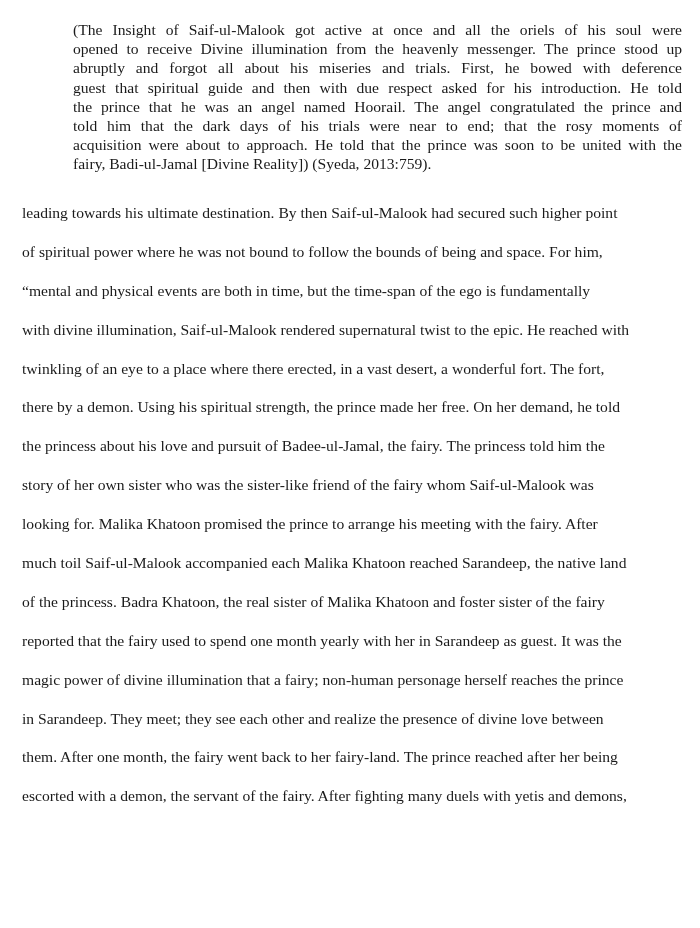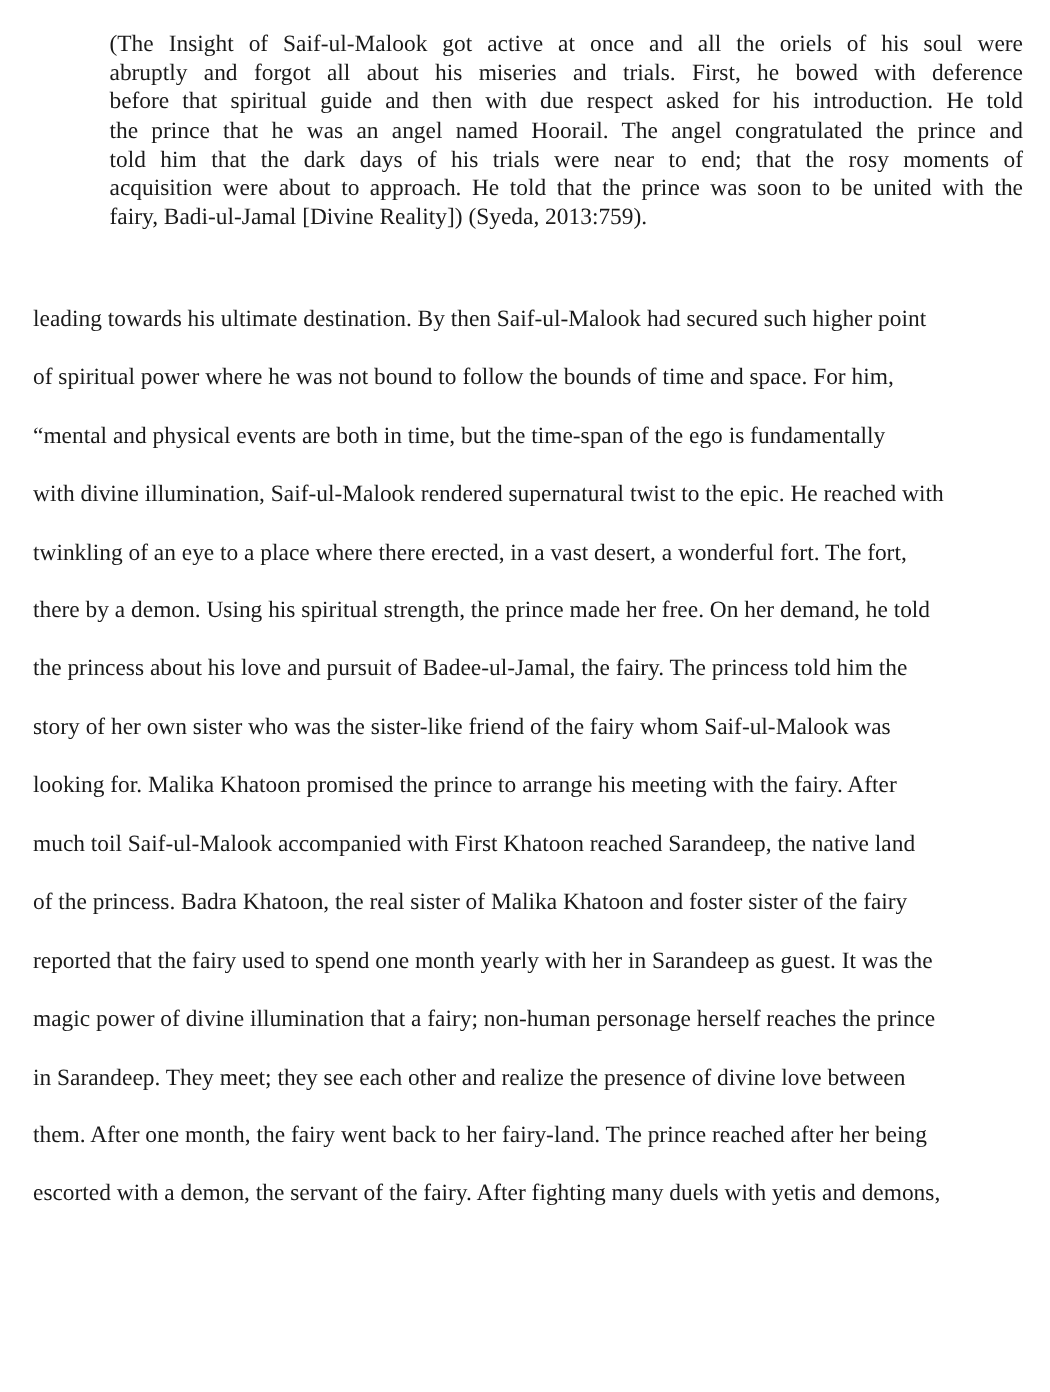--- a/index.html
+++ b/index.html
@@ -54,39 +54,40 @@
       height: 38.9px;
     }
   </style>
 </head>
 <body>
 
 <div class="page">
 
   <div class="block-quote">
     <span class="qline">(The Insight of Saif-ul-Malook got active at once and all the oriels of his soul were</span>
+    <span class="qline">opened to receive Divine illumination from the heavenly messenger. The prince stood up</span>
     <span class="qline">abruptly and forgot all about his miseries and trials. First, he bowed with deference</span>
-    <span class="qline">before that spiritual guide and then with due respect asked for his introduction. He told</span>
+    <span class="qline">guest that spiritual guide and then with due respect asked for his introduction. He told</span>
     <span class="qline">the prince that he was an angel named Hoorail. The angel congratulated the prince and</span>
     <span class="qline">told him that the dark days of his trials were near to end; that the rosy moments of</span>
     <span class="qline">acquisition were about to approach. He told that the prince was soon to be united with the</span>
     <span class="qline last">fairy, Badi-ul-Jamal [Divine Reality]) (Syeda, 2013:759).</span>
   </div>
 
   <div class="body-text">
     <span class="bline">leading towards his ultimate destination. By then Saif-ul-Malook had secured such higher point</span>
-    <span class="bline">of spiritual power where he was not bound to follow the bounds of time and space. For him,</span>
+    <span class="bline">of spiritual power where he was not bound to follow the bounds of being and space. For him,</span>
     <span class="bline">“mental and physical events are both in time, but the time-span of the ego is fundamentally</span>
     <span class="bline">with divine illumination, Saif-ul-Malook rendered supernatural twist to the epic. He reached with</span>
     <span class="bline">twinkling of an eye to a place where there erected, in a vast desert, a wonderful fort. The fort,</span>
     <span class="bline">there by a demon. Using his spiritual strength, the prince made her free. On her demand, he told</span>
     <span class="bline">the princess about his love and pursuit of Badee-ul-Jamal, the fairy. The princess told him the</span>
     <span class="bline">story of her own sister who was the sister-like friend of the fairy whom Saif-ul-Malook was</span>
     <span class="bline">looking for. Malika Khatoon promised the prince to arrange his meeting with the fairy. After</span>
-    <span class="bline">much toil Saif-ul-Malook accompanied with First Khatoon reached Sarandeep, the native land</span>
+    <span class="bline">much toil Saif-ul-Malook accompanied each Malika Khatoon reached Sarandeep, the native land</span>
     <span class="bline">of the princess. Badra Khatoon, the real sister of Malika Khatoon and foster sister of the fairy</span>
     <span class="bline">reported that the fairy used to spend one month yearly with her in Sarandeep as guest. It was the</span>
     <span class="bline">magic power of divine illumination that a fairy; non-human personage herself reaches the prince</span>
     <span class="bline">in Sarandeep. They meet; they see each other and realize the presence of divine love between</span>
     <span class="bline">them. After one month, the fairy went back to her fairy-land. The prince reached after her being</span>
     <span class="bline">escorted with a demon, the servant of the fairy. After fighting many duels with yetis and demons,</span>
   </div>
 
 </div>
 

